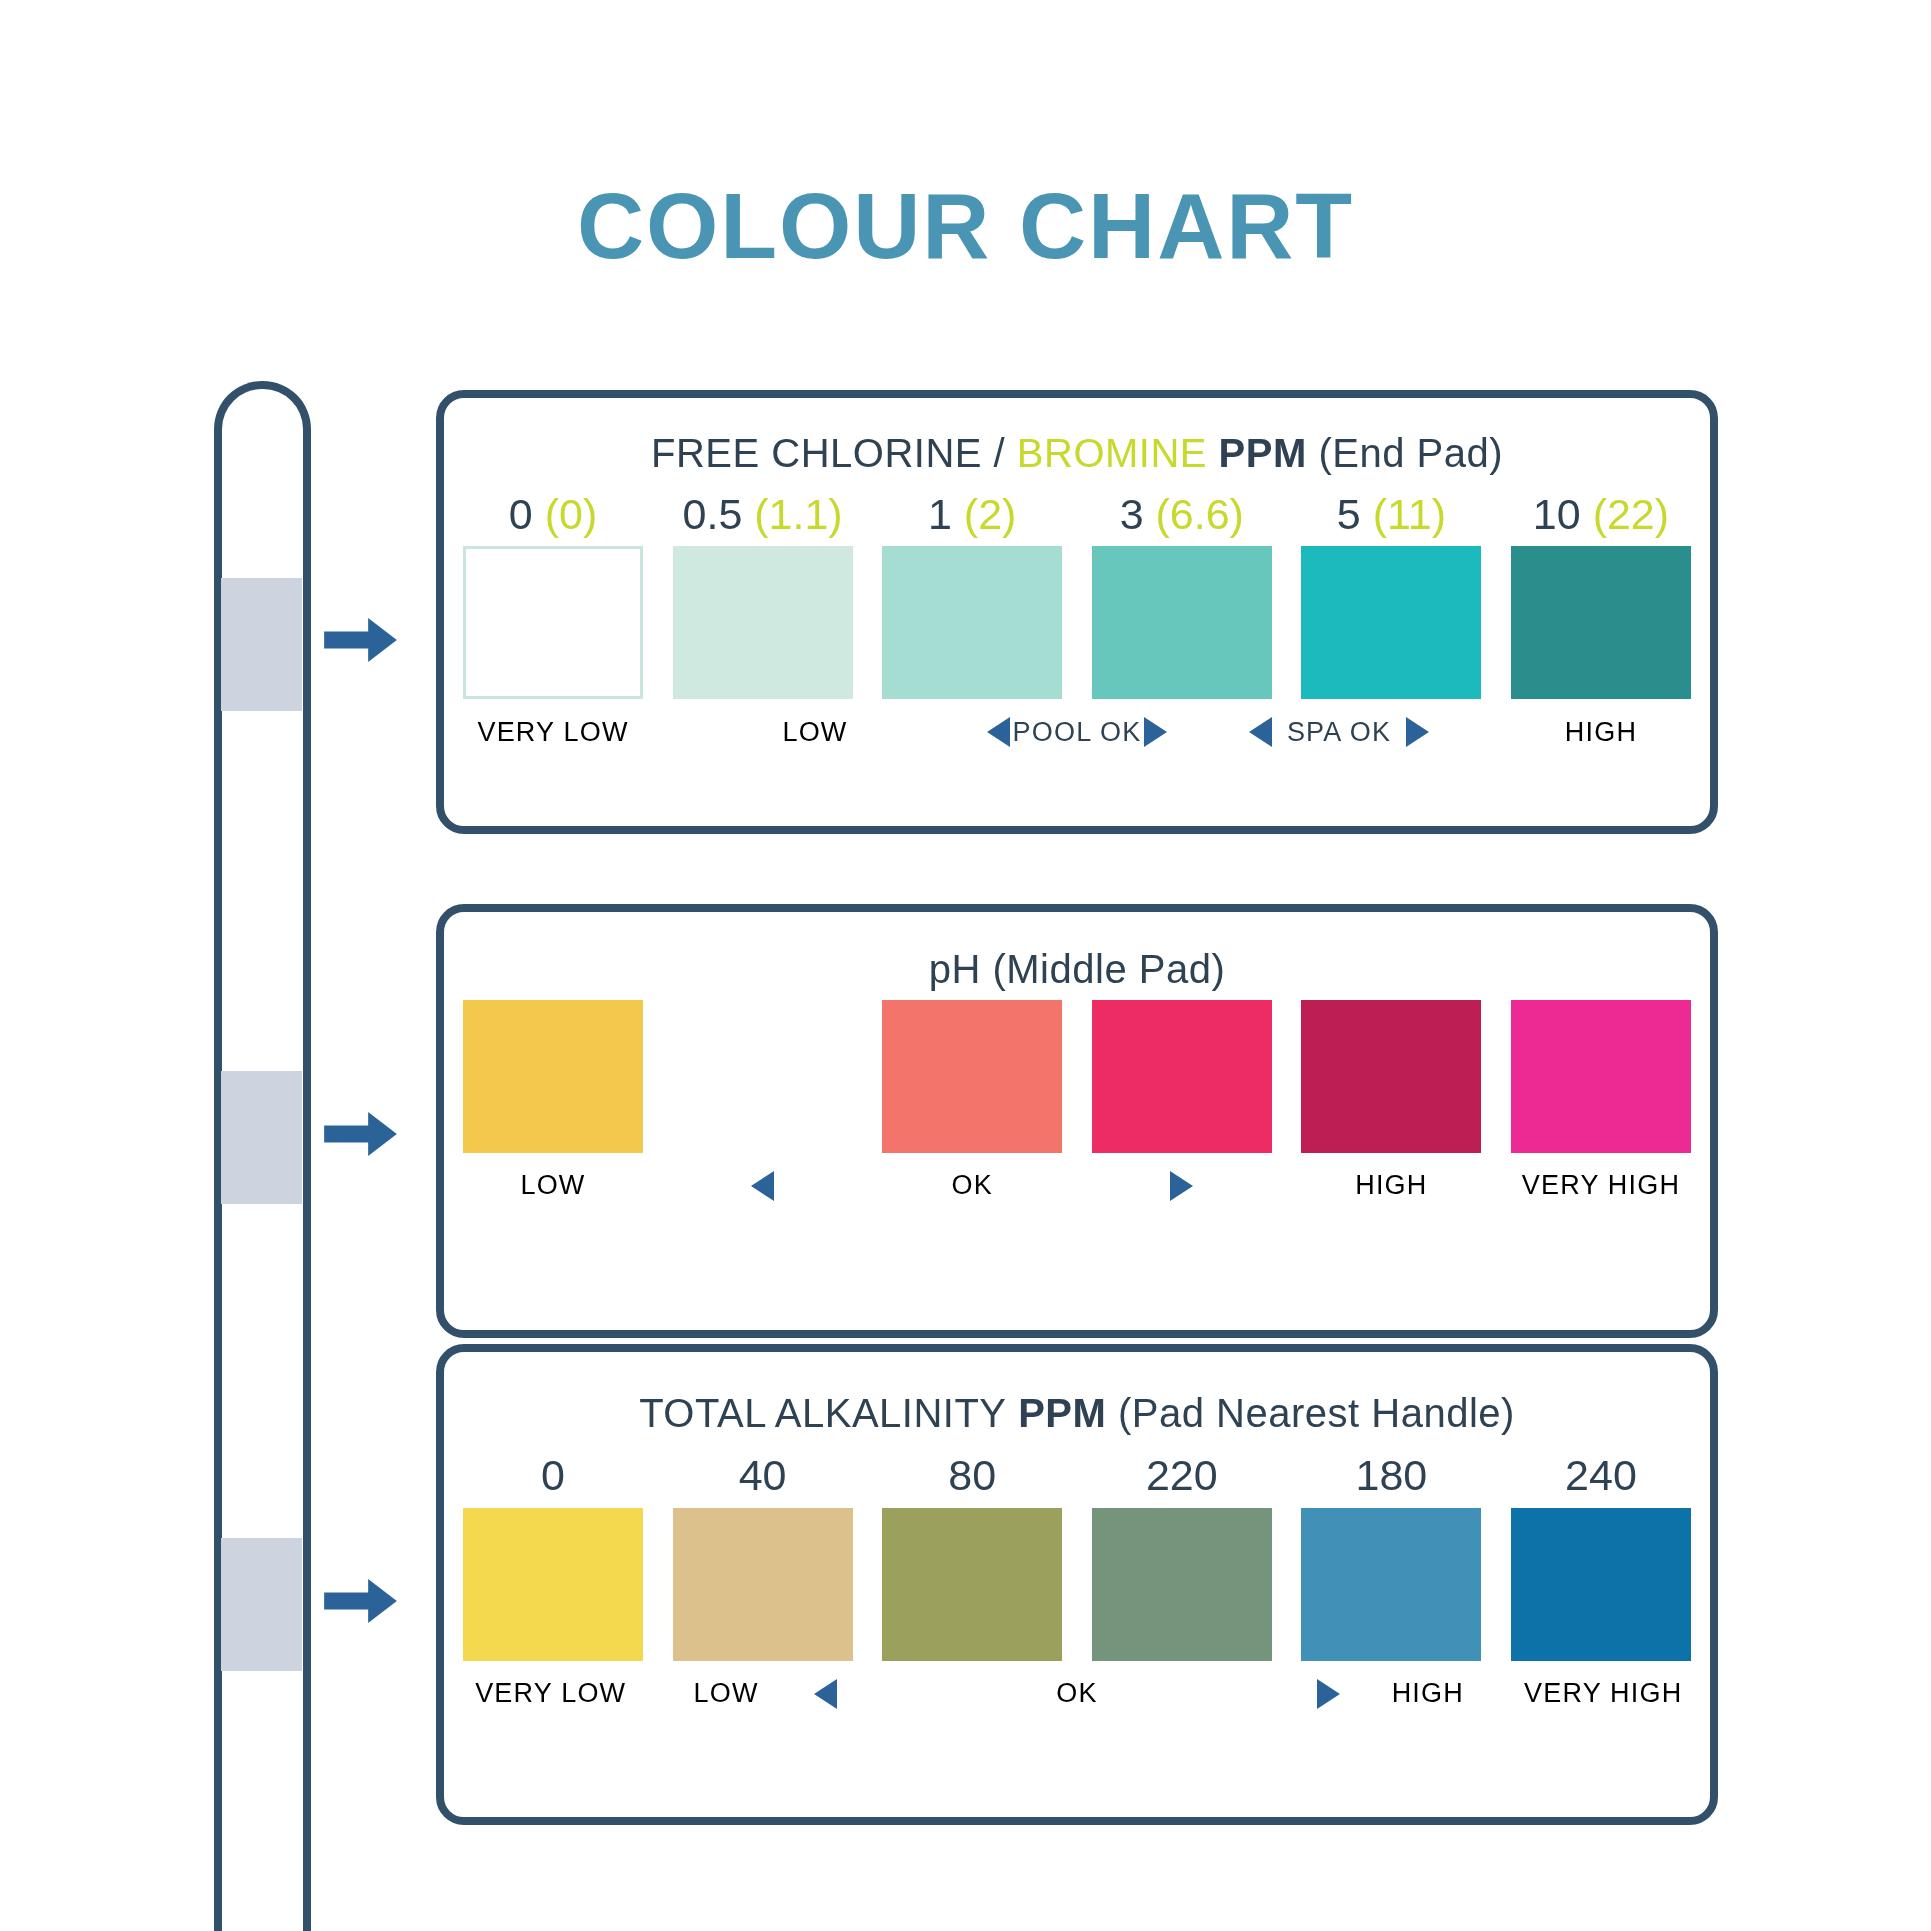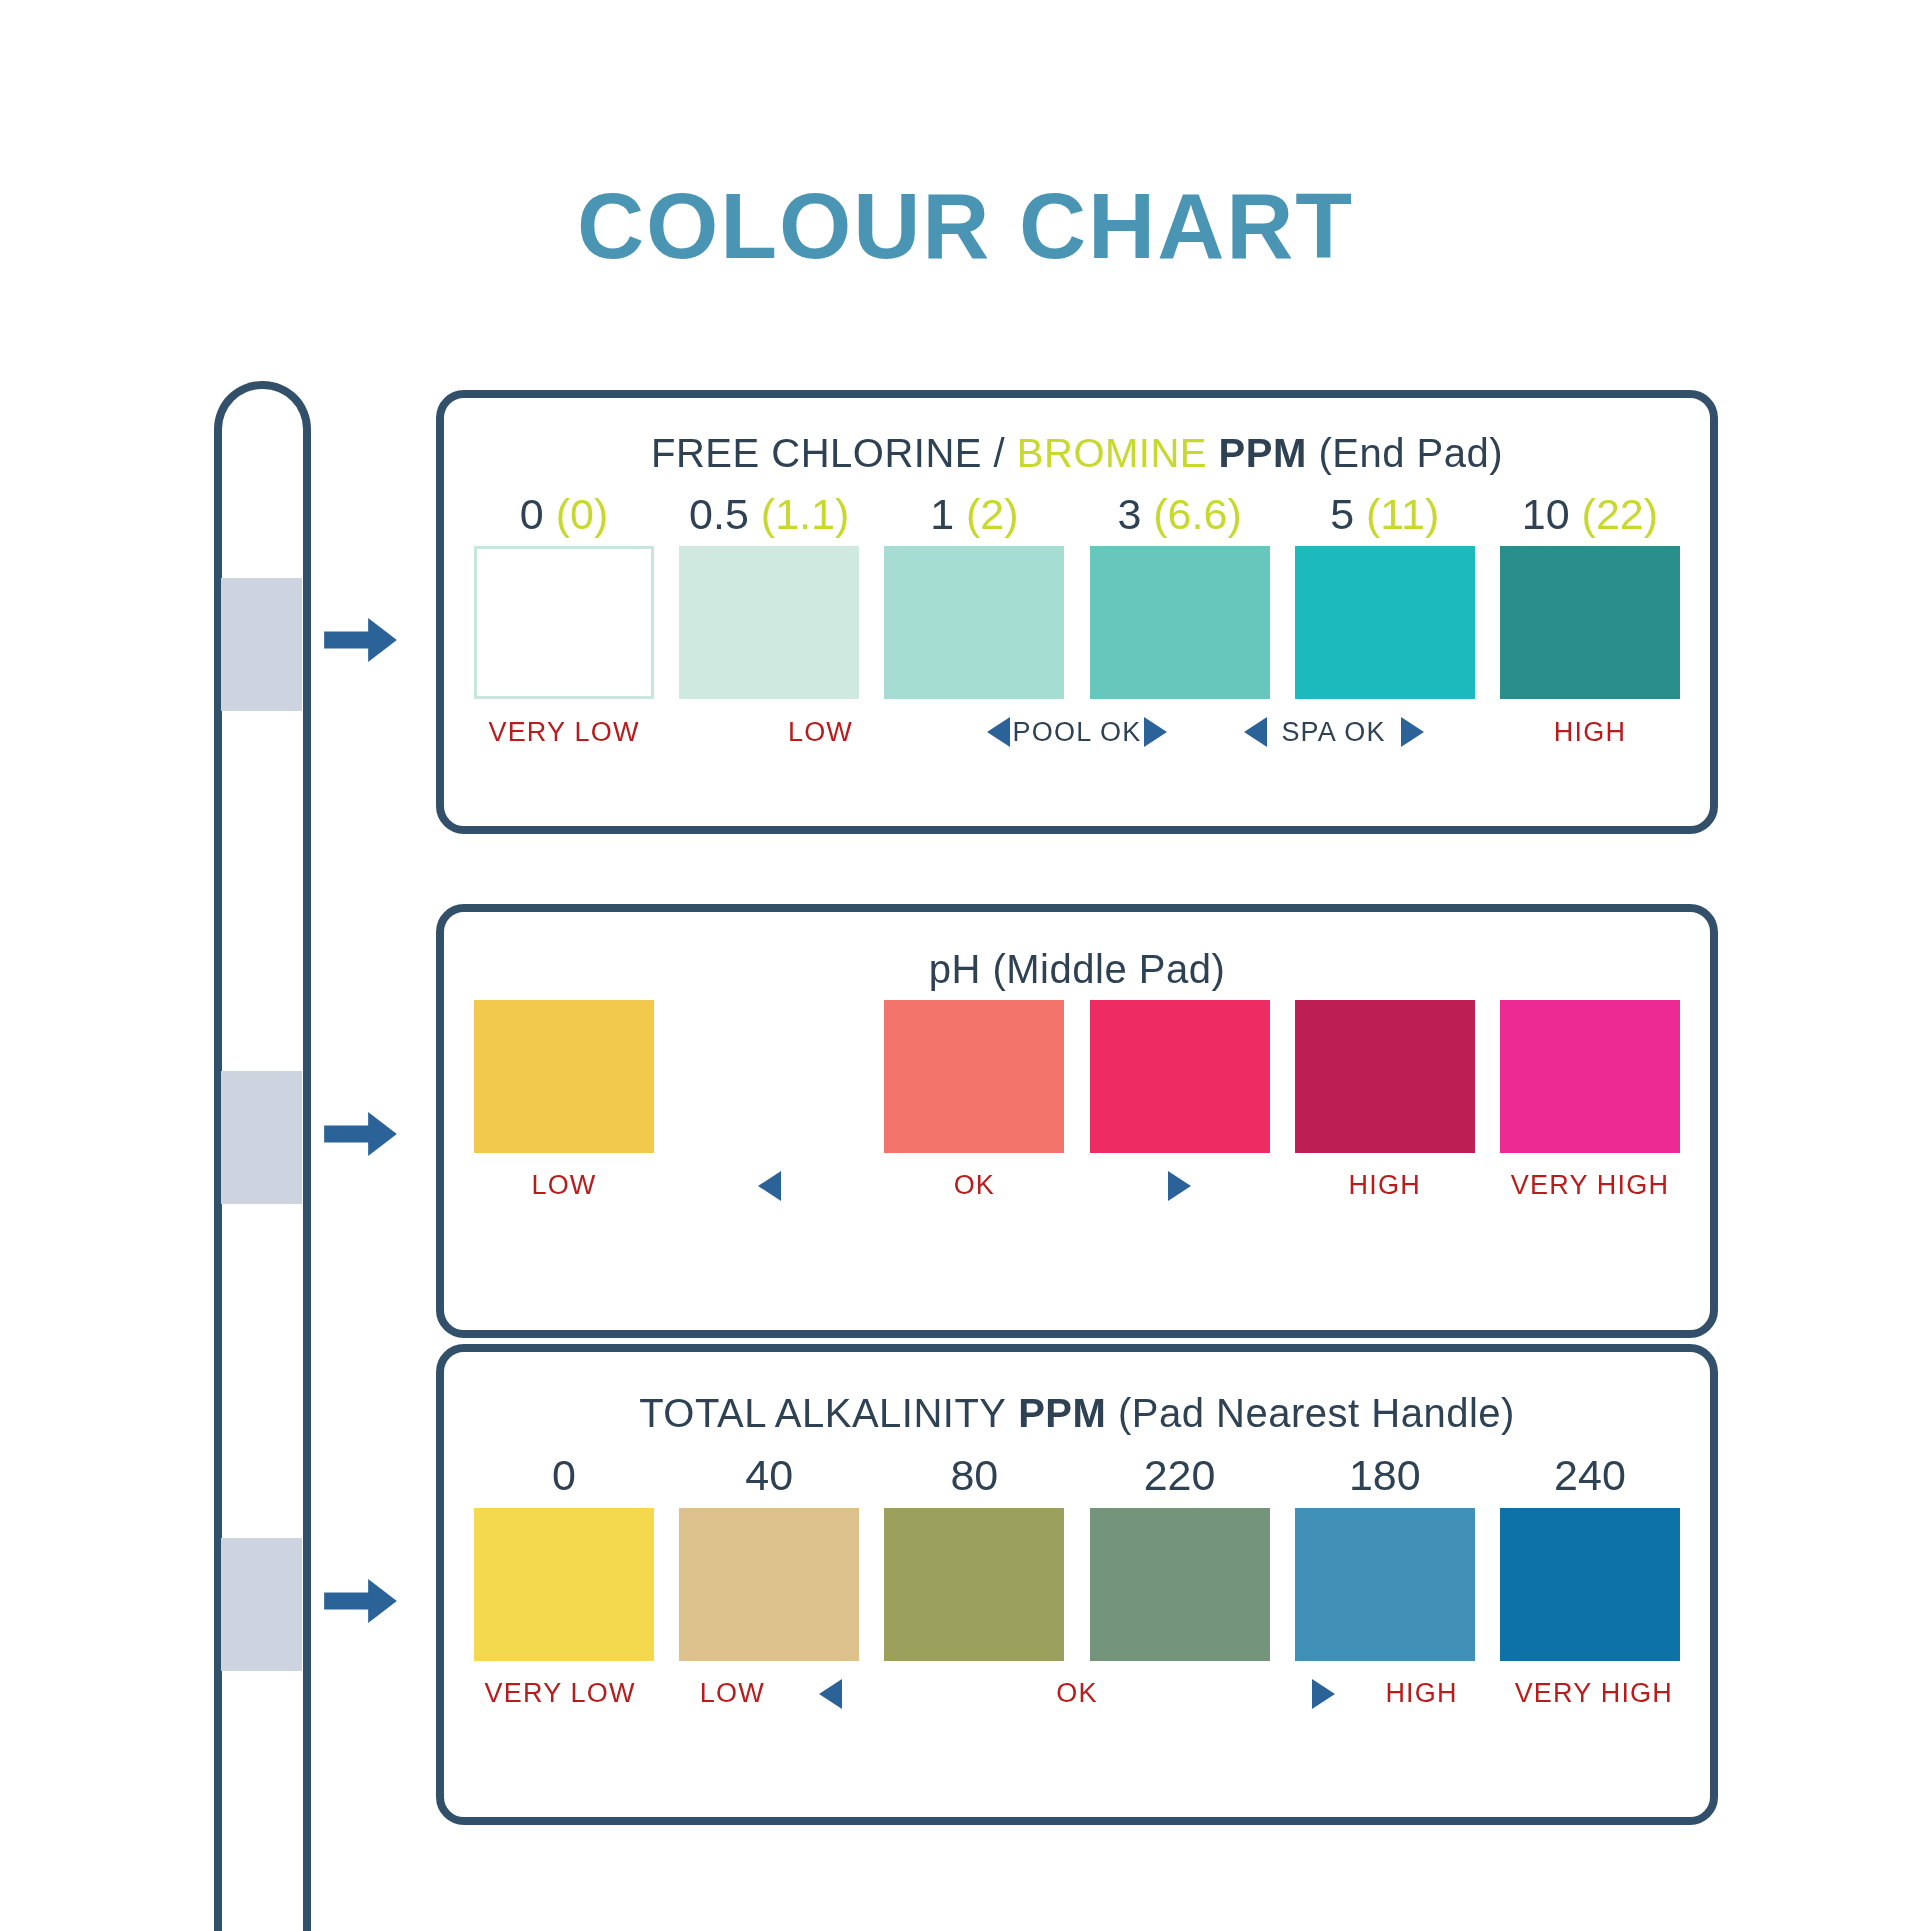--- a/index.html
+++ b/index.html
@@ -92,21 +92,21 @@
   #panel-chlorine .panel-heading { margin-top: 33px; }
   #panel-ph .panel-heading       { margin-top: 35px; }
   #panel-alkalinity .panel-heading { margin-top: 39px; }
   .heading-bromine { color: #c7d92d; }
   .heading-ppm { font-weight: 700; }
 
   
   .swatch-row {
     display: flex;
     justify-content: space-between;
-    padding: 0 30px;
+    padding: 0 19px;
     box-sizing: border-box;
   }
   .value-row { margin-top: 13.5px; }
   #panel-ph .value-row { margin-top: 21px; }
   #panel-alkalinity .value-row { margin-top: 15.4px; }
 
   .value-cell {
     width: 180px;
     text-align: center;
     font-size: 43px;
@@ -125,21 +125,21 @@
     border: 3.9px solid #c8e6de;
     background: #ffffff;
   }
 
   .legend-row { margin-top: 17.4px; }
   .legend-cell {
     width: 180px;
     text-align: left;
     font-size: 27px;
     letter-spacing: 1.2px;
-    color: #b91c1c;
+    color: #000000;
     display: flex;
     align-items: center;
     justify-content: center;
     gap: 7.7px;
     white-space: nowrap;
   }
   .legend-cell.wide-left  { justify-content: flex-start; }
   .legend-cell.wide-right { justify-content: flex-end; }
   .tri {
     display: inline-block;

